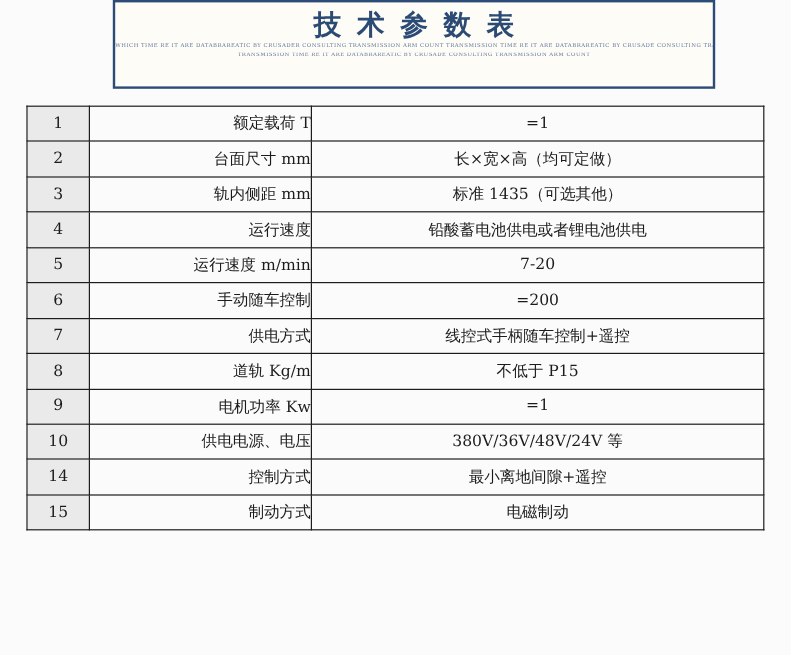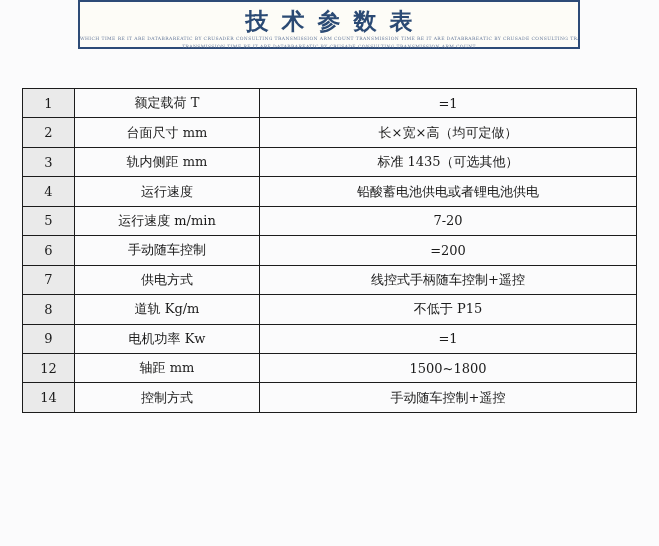--- a/index.html
+++ b/index.html
@@ -13,24 +13,24 @@
   }
   .page {
     position: relative;
     width: 659px;
     height: 546px;
     background: #fbfbfc;
   }
   
   .header-box {
     position: absolute;
-    left: 78px;
+    left: 94px;
     top: 0;
     width: 502px;
-    height: 49px;
+    height: 74px;
     box-sizing: border-box;
     border: 2px solid #2d4b77;
     background: #fdfcf7;
     text-align: center;
   }
   .header-title {
     margin-top: 6px;
     font-size: 23px;
     font-weight: bold;
     color: #2b4a74;
@@ -72,21 +72,21 @@
   }
   td.num {
     width: 51px;
     background: #eaeaea;
     text-align: center;
     font-size: 12px;
     color: #2a2a2a;
   }
   td.label {
     width: 184px;
-    text-align: center;
+    text-align: right;
     padding-left: 8px;
     vertical-align: middle;
   }
   td.value {
     text-align: center;
     vertical-align: middle;
   }
 </style>
 </head>
 <body>
@@ -149,32 +149,37 @@
     <td class="label">道轨 Kg/m</td>
     <td class="value">不低于 P15</td>
   </tr>
 
   <tr>
     <td class="num">9</td>
     <td class="label">电机功率 Kw</td>
     <td class="value">=1</td>
   </tr>
 
+  <tr>
+    <td class="num">10</td>
+    <td class="label">供电电源、电压</td>
+    <td class="value">380V/36V/48V/24V 等</td>
+  </tr>
 
 
-  <tr>
-    <td class="num">12</td>
-    <td class="label">轴距 mm</td>
-    <td class="value">1500~1800</td>
-  </tr>
 
 
   <tr>
     <td class="num">14</td>
     <td class="label">控制方式</td>
-    <td class="value">手动随车控制+遥控</td>
+    <td class="value">最小离地间隙+遥控</td>
   </tr>
 
+  <tr>
+    <td class="num">15</td>
+    <td class="label">制动方式</td>
+    <td class="value">电磁制动</td>
+  </tr>
 </tbody>
     </table>
   </div>
 
 </div>
 
 </body></html>

